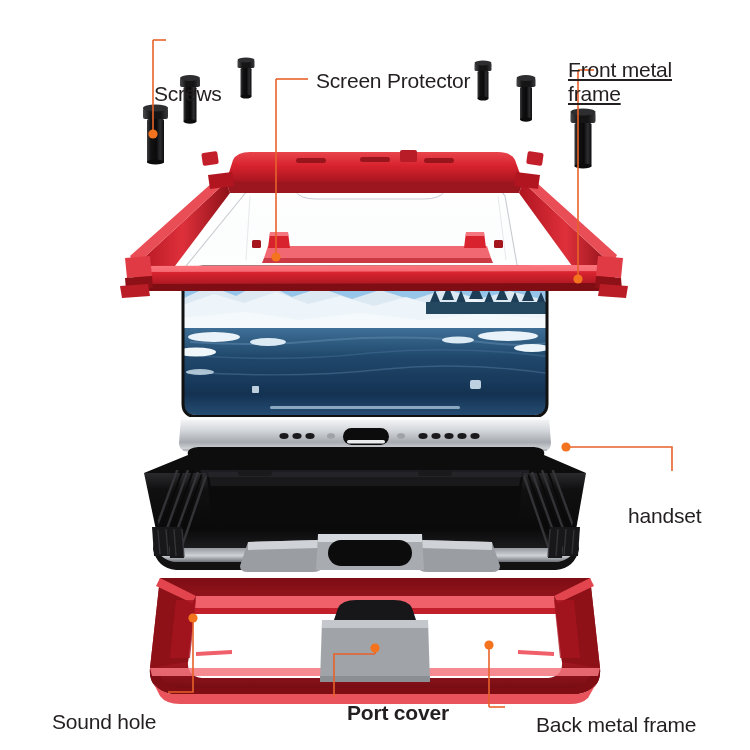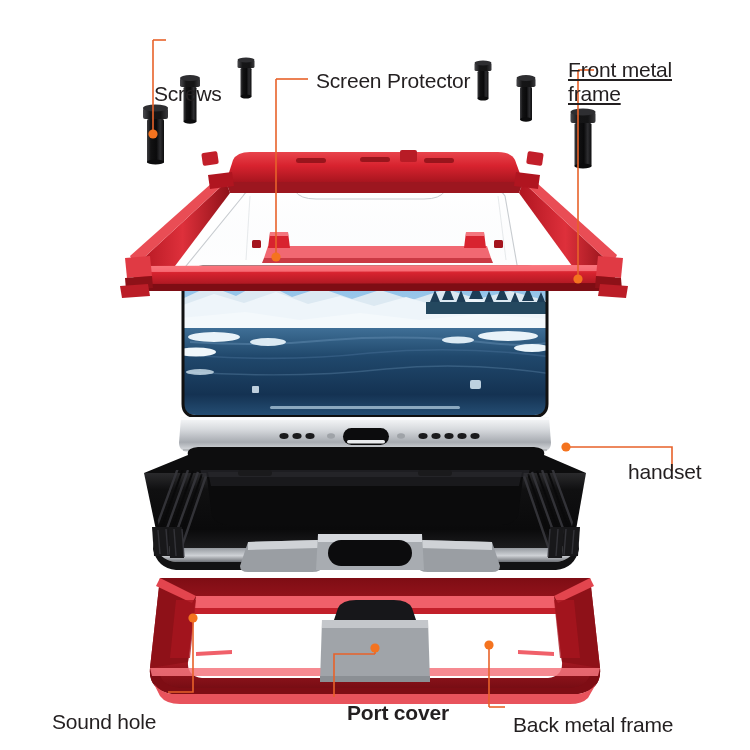--- a/index.html
+++ b/index.html
@@ -471,21 +471,21 @@
     </g>
   </svg>
 
   <div class="callout-text" style="left:154px; top:34px;margin-top:48px;">Screws</div>
 
   <div class="callout-text" style="left:316px; top:69px;">Screen Protector</div>
 
   <div class="callout-text two-line" style="left:568px; top:58px;text-decoration:underline;">Front metal
 frame</div>
 
-  <div class="callout-text" style="left:628px; top:460px;">handset</div>
+  <div class="callout-text" style="left:628px; top:504px;">handset</div>
 
   <div class="callout-text" style="left:52px; top:698px;margin-top:12px;">Sound hole</div>
 
   <div class="callout-text" style="left:347px; top:701px;font-weight:bold;">Port cover</div>
 
-  <div class="callout-text" style="left:513px; top:713px;">Back metal frame</div>
+  <div class="callout-text" style="left:536px; top:713px;">Back metal frame</div>
 
 </div>
 
 </body></html>

